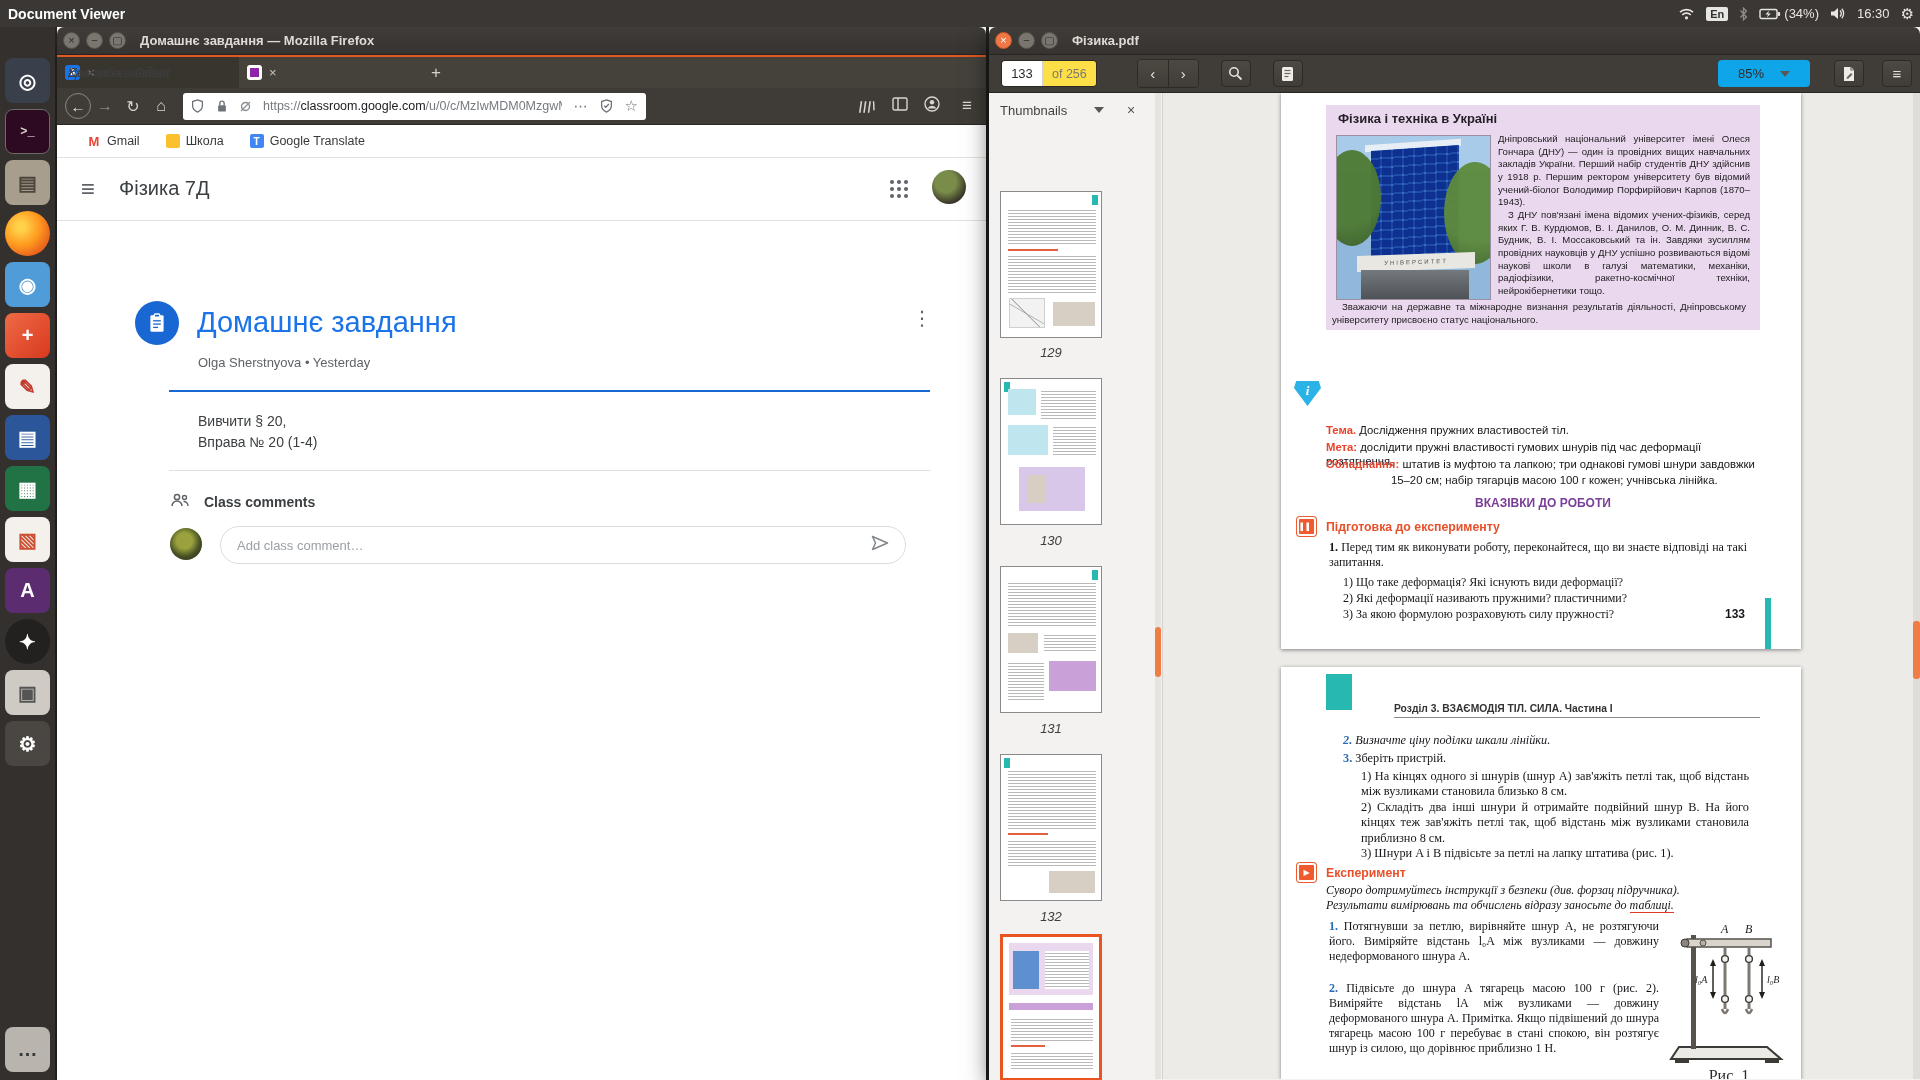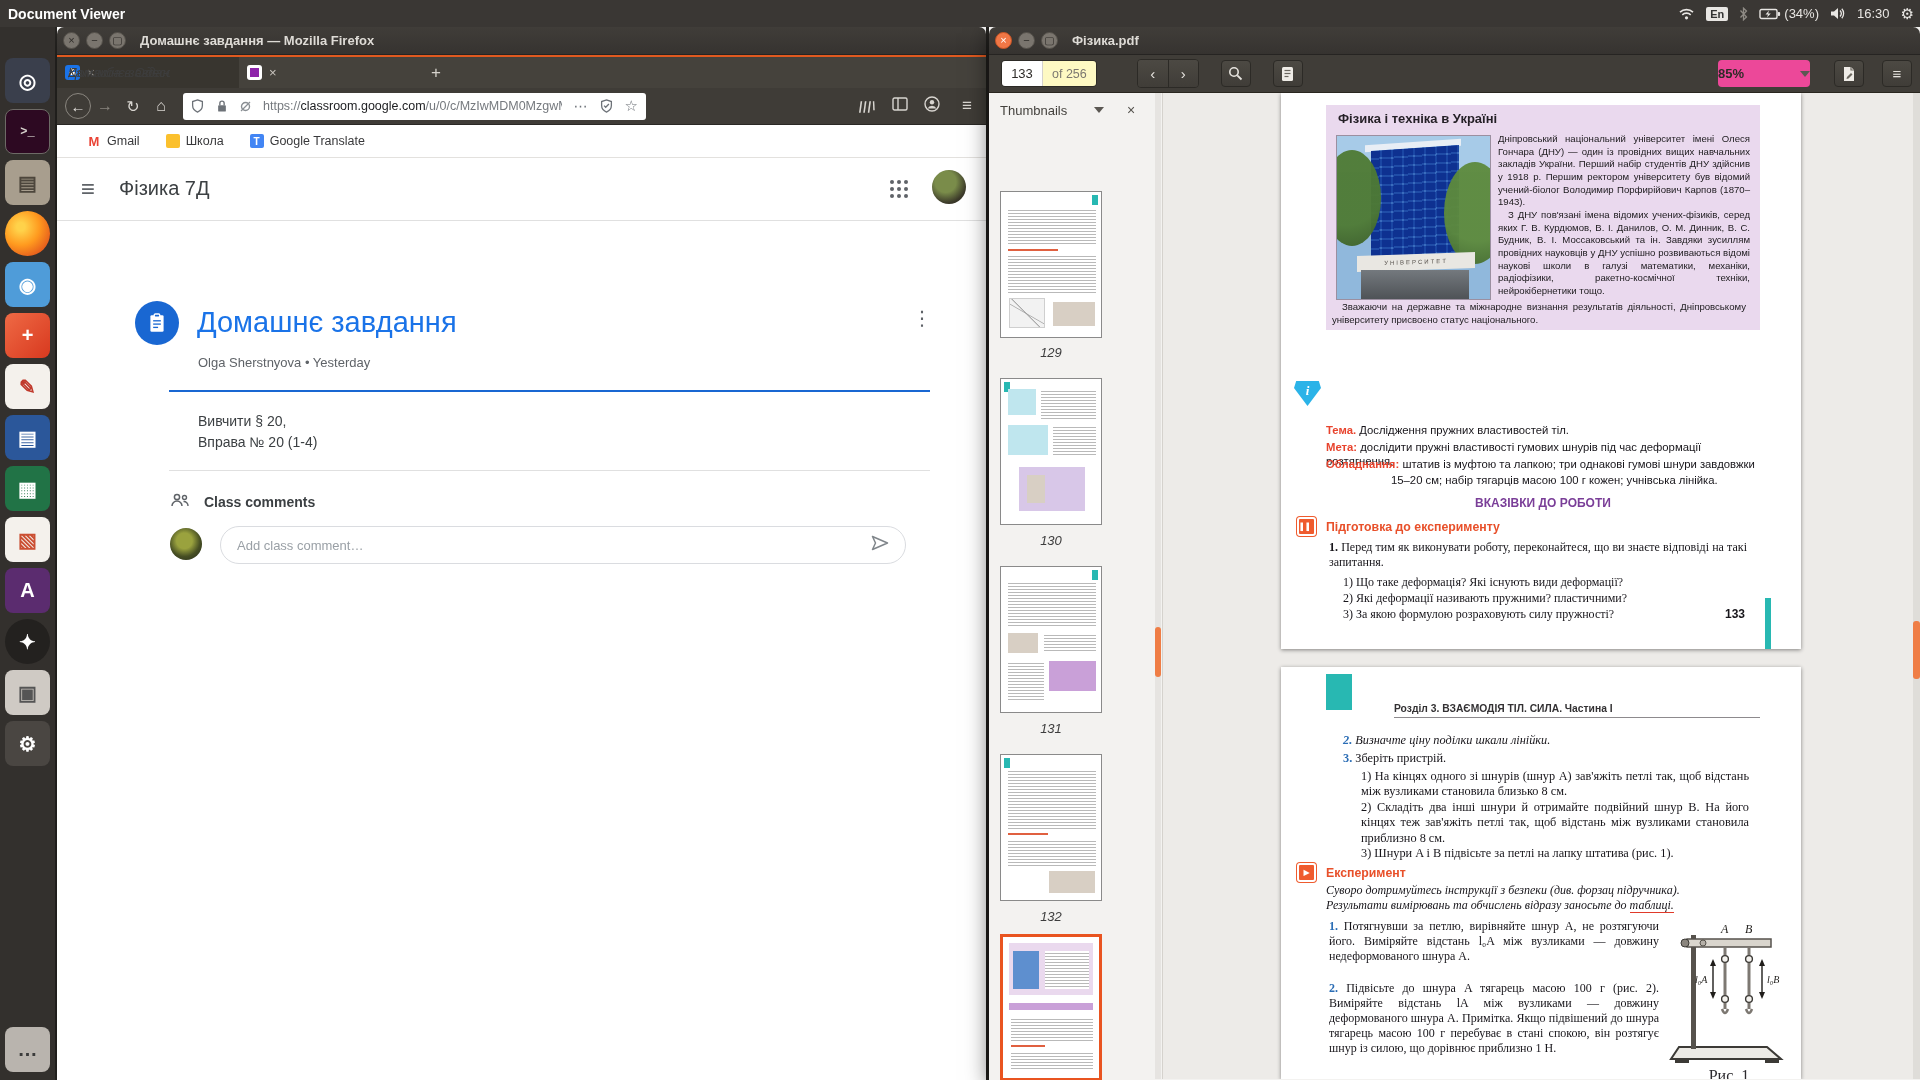--- a/index.html
+++ b/index.html
@@ -104,28 +104,28 @@
              border-radius:20px; display:flex; align-items:center; padding:0 16px; }
   .gc-pill input { border:none; outline:none; flex:1; font-size:13px; color:#3c4043; background:transparent; font-family:"Liberation Sans",sans-serif;}
   .gc-pill input::placeholder { color:#9aa0a6; }
 
   
   .ev { left:989px; top:27px; width:931px; height:1053px; background:#f3f2f0; }
   .ev-toolbar { position:relative; height:38px; background:#403d38; border-bottom:1px solid #29261f;
                 display:flex; align-items:center; }
   .pg-entry { margin-left:12px; height:27px; display:flex; border-radius:4px; overflow:hidden; border:1px solid #2c2a26; }
   .pg-entry input { width:40px; border:none; outline:none; text-align:center; font-size:13px; color:#2e2b28; background:#fff; font-family:"Liberation Sans",sans-serif;}
-  .pg-total { background:#fef9c3; color:#7c7870; font-size:12.5px; display:flex; align-items:center; padding:0 9px; border-left:1px solid #d5d2cd; }
+  .pg-total { background:#fde047; color:#7c7870; font-size:12.5px; display:flex; align-items:center; padding:0 9px; border-left:1px solid #d5d2cd; }
   .tbgroup { display:flex; margin-left:40px; border:1px solid #2c2a26; border-radius:4px; overflow:hidden; }
   .tbtn { width:30px; height:27px; background:linear-gradient(#4c4943,#403d38); color:#e6e3de;
           display:flex; align-items:center; justify-content:center; font-size:15px; }
   .tbtn + .tbtn { border-left:1px solid #2c2a26; }
   .tbtn.single { border:1px solid #2c2a26; border-radius:4px; margin-left:22px; }
-  .zoom-dd { position:absolute; right:110px; width:92px; height:27px; background:#ec4899; border-radius:4px;
-             display:flex; align-items:center; padding:0 0; font-size:13px; color:#2e2b28; justify-content:space-between;font-weight:bold; }
+  .zoom-dd { position:absolute; right:110px; width:92px; height:27px; background:#0ea5e9; border-radius:4px;
+             display:flex; align-items:center; padding:0 20px; font-size:13px; color:#2e2b28; justify-content:space-between; }
   .caret-down { width:0; height:0; border-left:5px solid transparent; border-right:5px solid transparent; border-top:6px solid #5b5853; }
   .ev-right1 { position:absolute; right:56px; } .ev-right2 { position:absolute; right:8px; }
 
   .ev-body { position:relative; height:986px; display:flex; }
   .ev-side { position:relative; width:174px; background:#f3f2f0; border-right:1px solid #d5d2cd; }
   .ev-side-head { position:relative; height:34px; display:flex; align-items:center; color:#44423e; font-size:13px; }
   .ev-side-head .st { margin-left:11px; }
   .ev-side-head .chev { position:absolute; left:105px; top:14px; }
   .ev-side-head .x { position:absolute; left:138px; font-size:14px; color:#55534e; }
   .thumb { position:absolute; left:11px; width:102px; background:#fff; border:1px solid #8a8a8a; overflow:hidden; }

